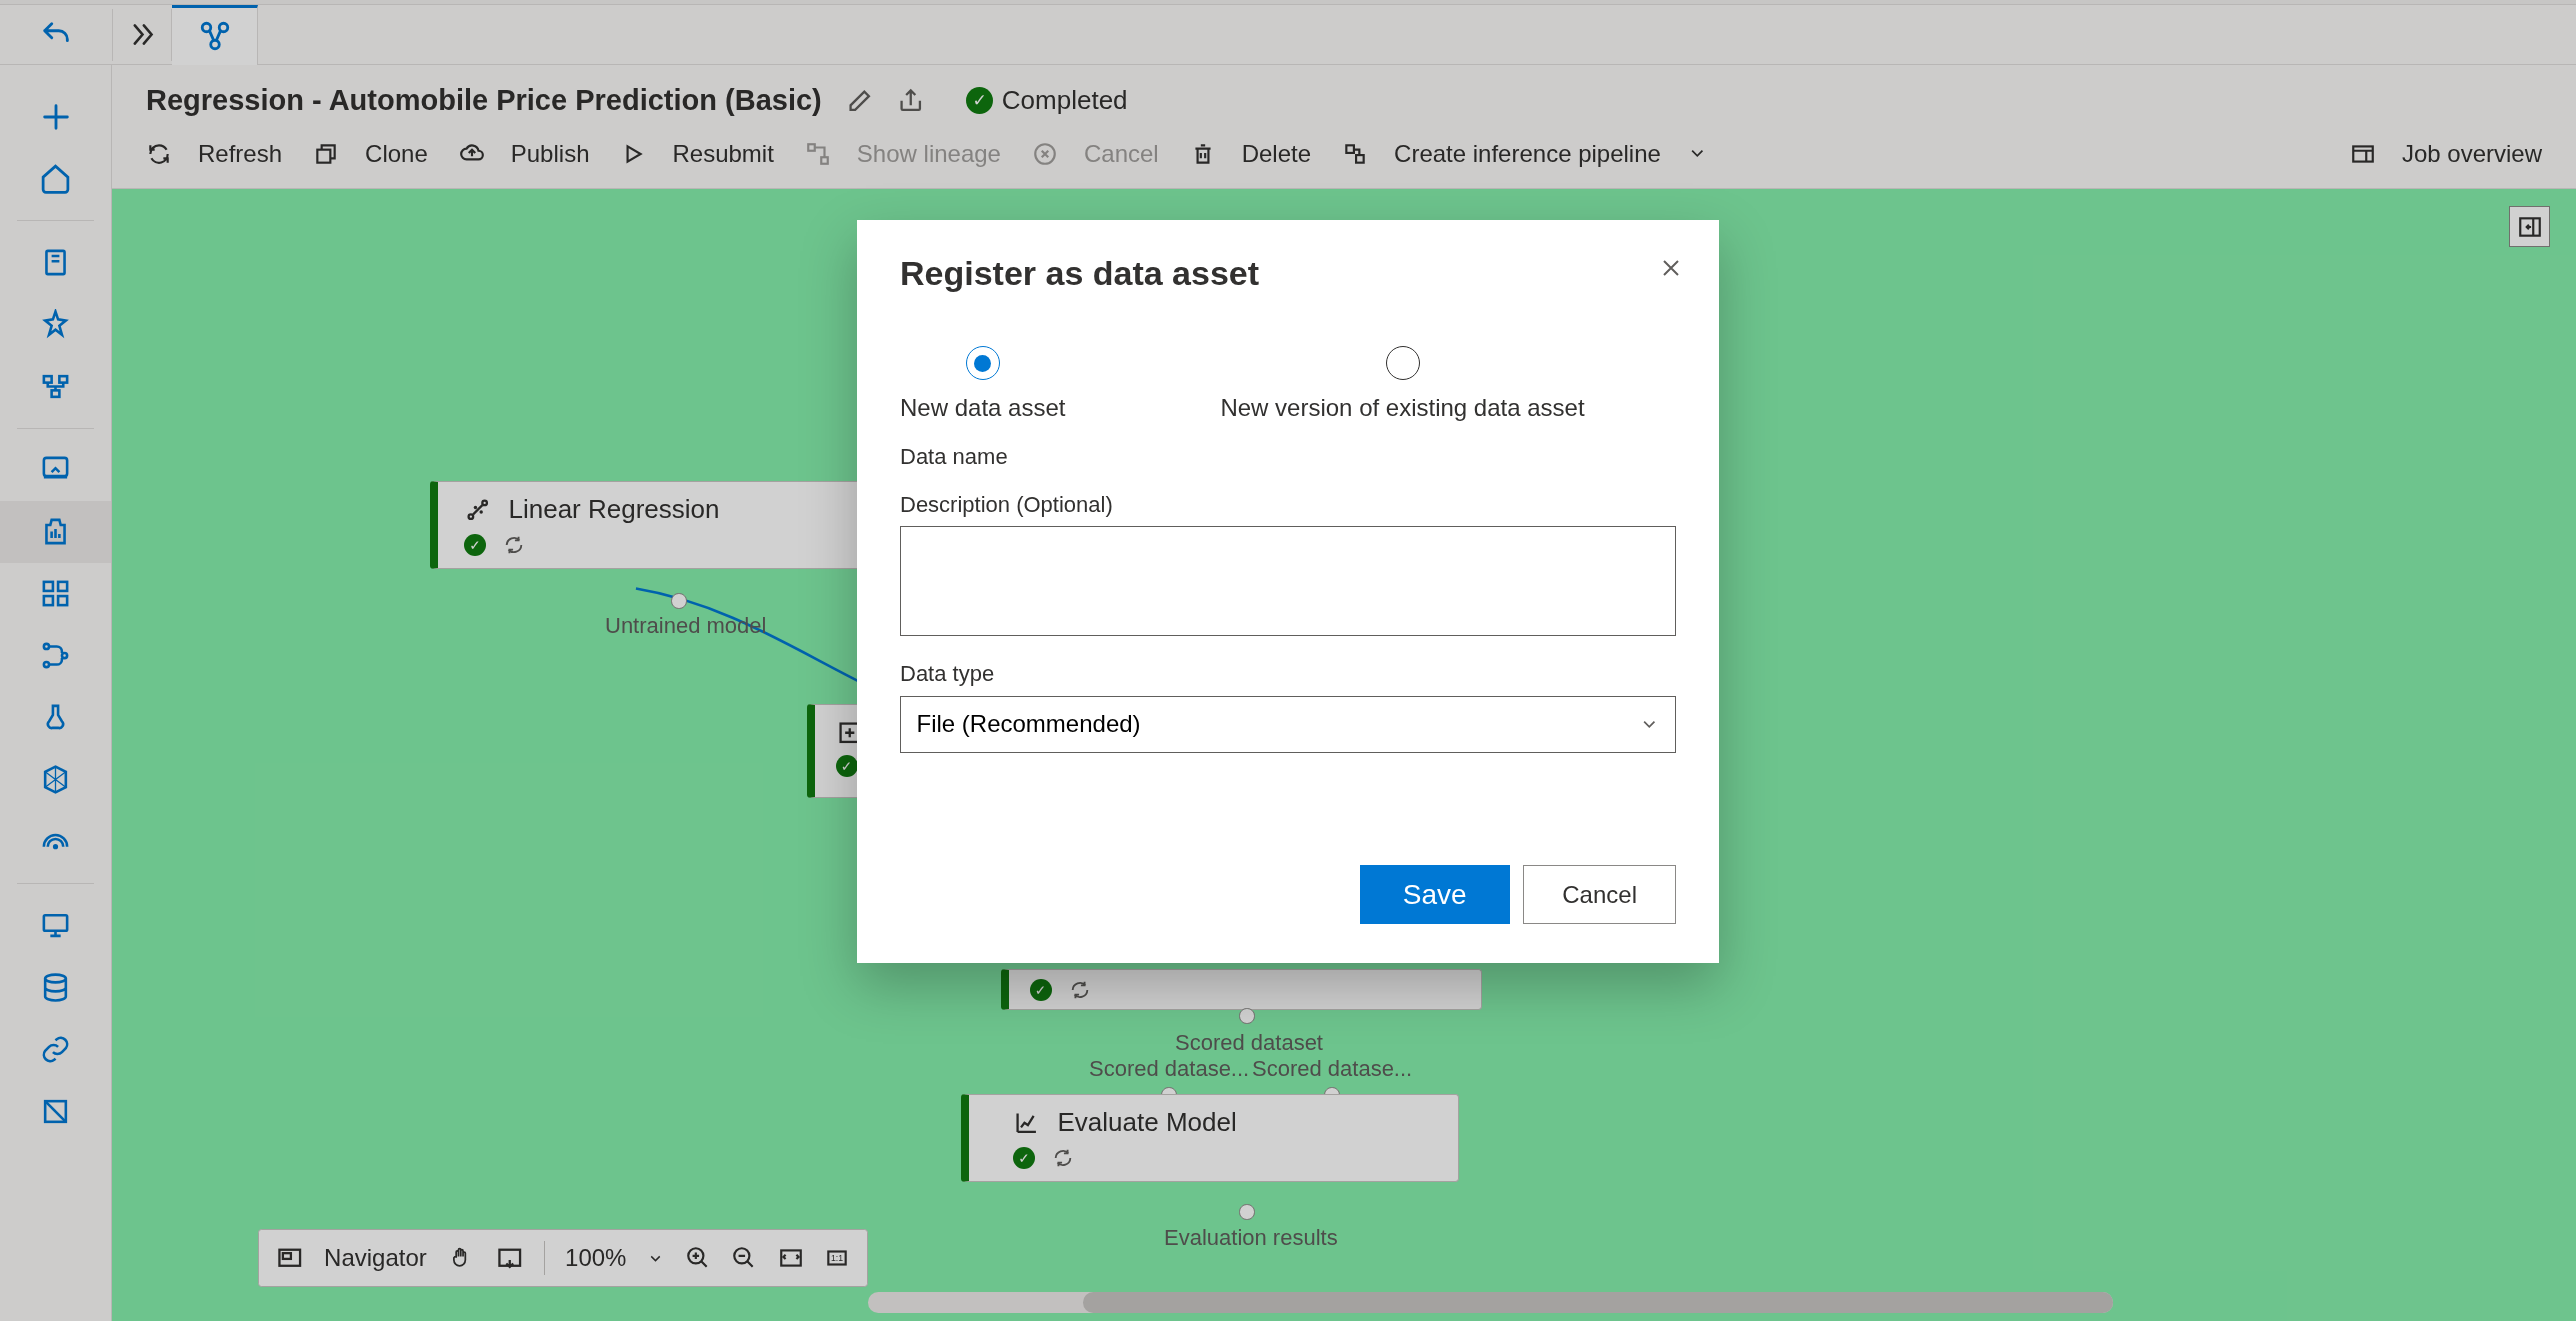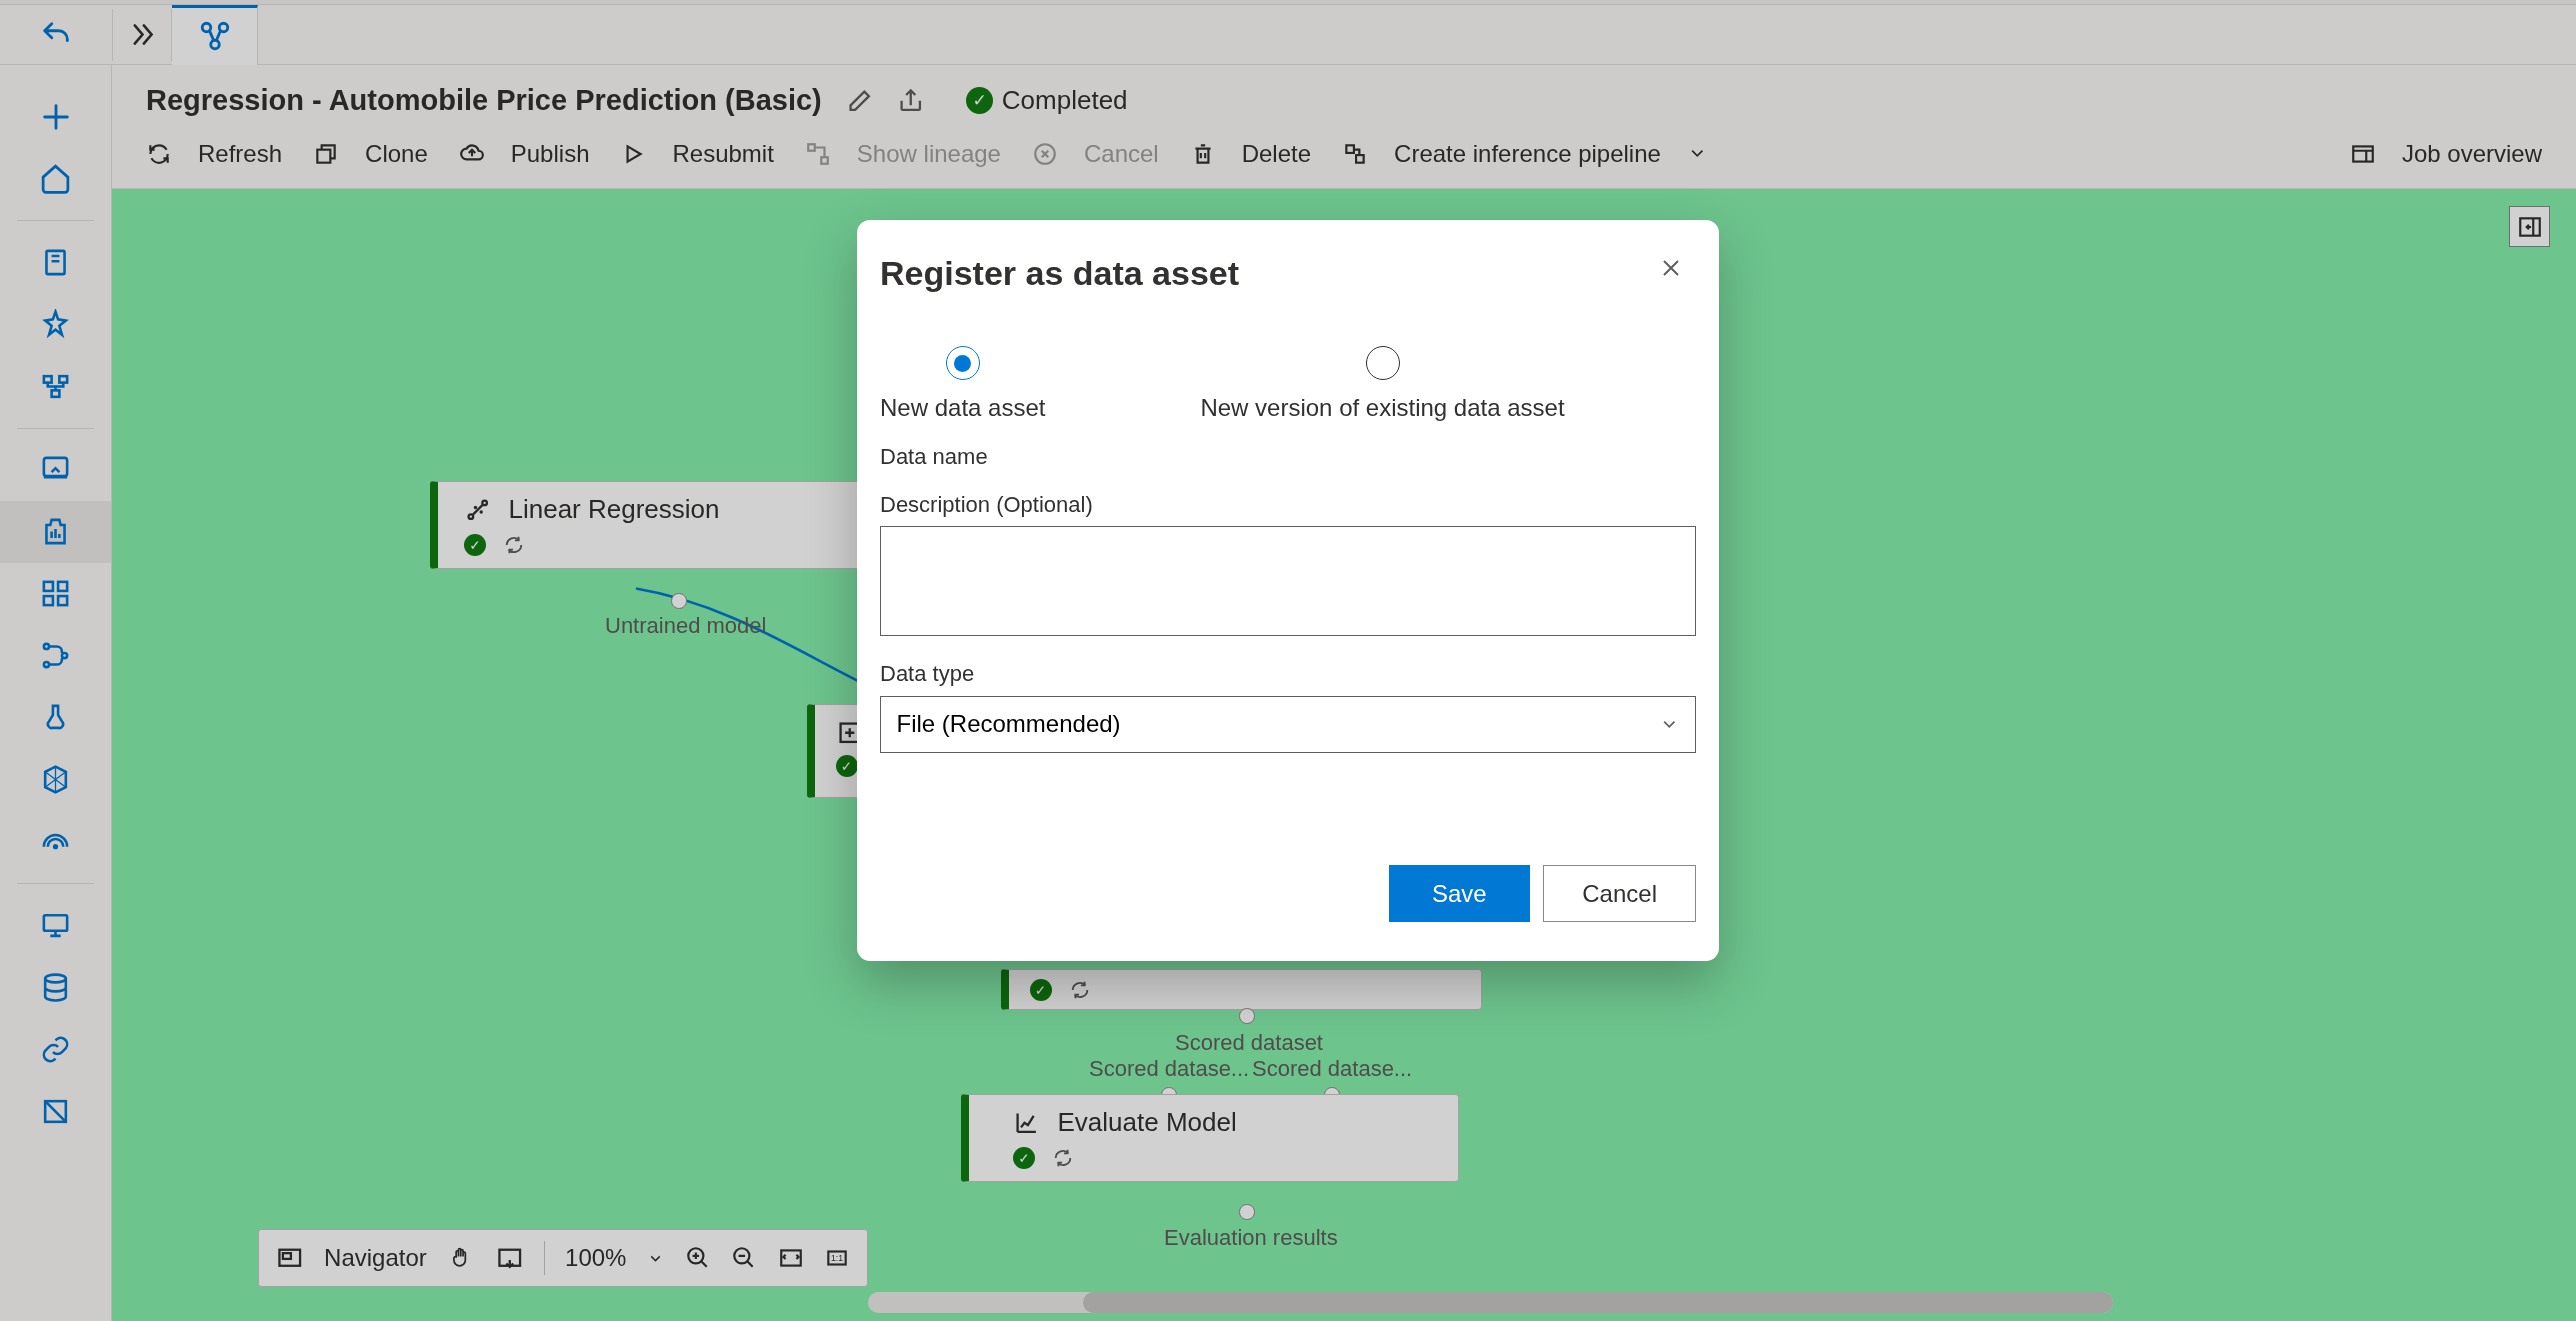--- a/index.html
+++ b/index.html
@@ -280,23 +280,22 @@
       background: rgba(0,0,0,0.18);
       display: flex;
       align-items: flex-start;
       justify-content: center;
       padding-top: 220px;
     }
     .modal {
       width: 862px;
       background: #fff;
       box-shadow: 0 21.5px 52px rgba(0,0,0,0.25);
-      padding: 34px 23px 39px;
+      padding: 34px 43px 39px;
       position: relative;
-      border-radius: 13px;
     }
     .modal-title {
       font-size: 34px;
       font-weight: 600;
       color: #323130;
     }
     .modal-close {
       position: absolute;
       right: 36px;
       top: 36px;
@@ -375,21 +374,21 @@
       display: flex;
       justify-content: flex-end;
       gap: 13.7px;
       margin-top: 112px;
     }
     .btn-primary {
       background: #0078d4;
       color: #fff;
       border: none;
       padding: 13.7px 43px;
-      font-size: 24px;
+      font-size: 28px;
       cursor: pointer;
     }
     .btn-secondary {
       background: #fff;
       color: #323130;
       border: 0.9px solid #8a8886;
       padding: 13.7px 38px;
       font-size: 24px;
       cursor: pointer;
     }

